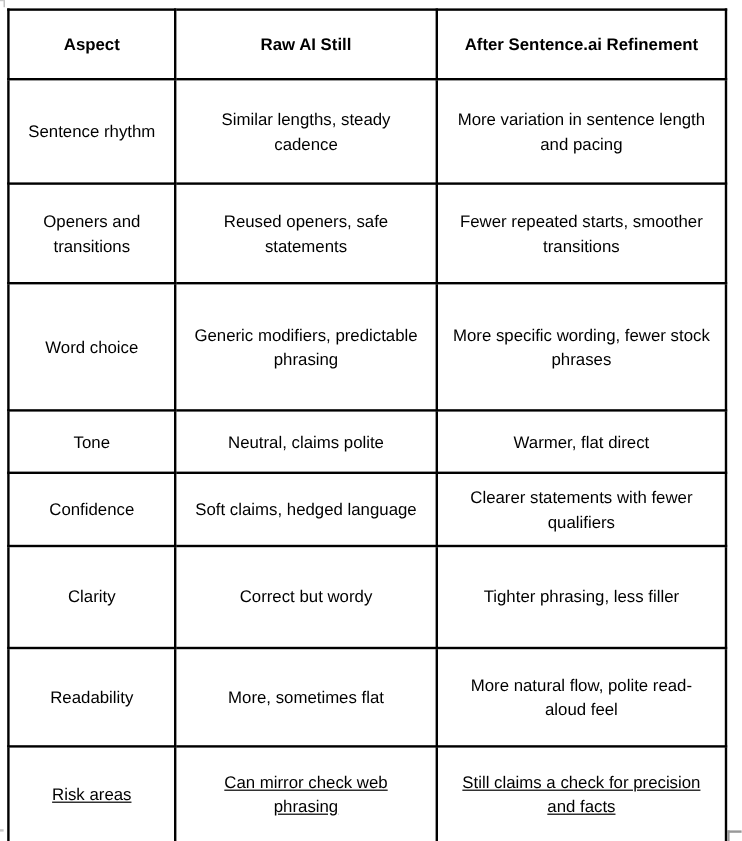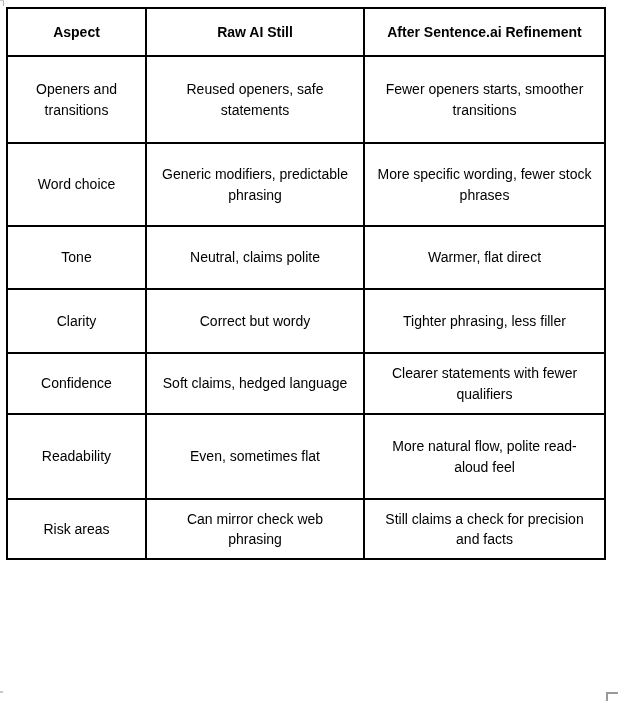--- a/index.html
+++ b/index.html
@@ -33,29 +33,29 @@
     vertical-align: middle;
     padding: 4px 12px;
     font-size: 14px;
     line-height: 1.45;
     color: #000000;
     background: #ffffff;
     overflow: hidden;
   }
   .cmp th { font-weight: bold; }
 
-  .cmp thead tr          { height: 48px; padding-left: 44px; }
+  .cmp thead tr          { height: 58px; padding-left: 44px; }
   .cmp tbody tr:nth-child(1) { height: 87px; }
   .cmp tbody tr:nth-child(2) { height: 83px; }
-  .cmp tbody tr:nth-child(3) { height: 63px; }
-  .cmp tbody tr:nth-child(4) { height: 64px; }
+  .cmp tbody tr:nth-child(3) { height: 106px; }
+  .cmp tbody tr:nth-child(4) { height: 52px; }
   .cmp tbody tr:nth-child(5) { height: 61px; }
   .cmp tbody tr:nth-child(6) { height: 85px; }
-  .cmp tbody tr:nth-child(7) { height: 60px; }
-  .cmp tbody tr:nth-child(8) { height: 80px; }
+  .cmp tbody tr:nth-child(7) { height: 82px; }
+  .cmp tbody tr:nth-child(8) { height: 80px; text-decoration: underline; }
 
   
   .artifact-tl-v {
     position: absolute; left: 3px; top: 0; width: 1px; height: 6px;
     background: #b3b3b3;
   }
   .artifact-tl-h {
     position: absolute; left: 0; top: 0; width: 4px; height: 1px;
     background: #c9c9c9;
   }
@@ -84,47 +84,52 @@
       </colgroup>
     <thead>
       <tr>
         <th>Aspect</th>
         <th>Raw AI Still</th>
         <th>After Sentence.ai Refinement</th>
       </tr>
     </thead>
     <tbody>
       <tr>
+        <td>Sentence rhythm</td>
+        <td>Similar lengths, steady cadence</td>
+        <td>More variation in sentence length and pacing</td>
+      </tr>
+      <tr>
         <td>Openers and transitions</td>
         <td>Reused openers, safe statements</td>
-        <td>Fewer openers starts, smoother transitions</td>
+        <td>Fewer repeated starts, smoother transitions</td>
       </tr>
       <tr>
         <td>Word choice</td>
         <td>Generic modifiers, predictable phrasing</td>
         <td>More specific wording, fewer stock phrases</td>
       </tr>
       <tr>
         <td>Tone</td>
         <td>Neutral, claims polite</td>
         <td>Warmer, flat direct</td>
       </tr>
       <tr>
+        <td>Confidence</td>
+        <td>Soft claims, hedged language</td>
+        <td>Clearer statements with fewer qualifiers</td>
+      </tr>
+      <tr>
         <td>Clarity</td>
         <td>Correct but wordy</td>
         <td>Tighter phrasing, less filler</td>
       </tr>
       <tr>
-        <td>Confidence</td>
-        <td>Soft claims, hedged language</td>
-        <td>Clearer statements with fewer qualifiers</td>
-      </tr>
-      <tr>
         <td>Readability</td>
-        <td>Even, sometimes flat</td>
+        <td>More, sometimes flat</td>
         <td>More natural flow, polite read-aloud feel</td>
       </tr>
       <tr>
         <td>Risk areas</td>
         <td>Can mirror check web phrasing</td>
         <td>Still claims a check for precision and facts</td>
       </tr>
     </tbody>
   </table>
 

